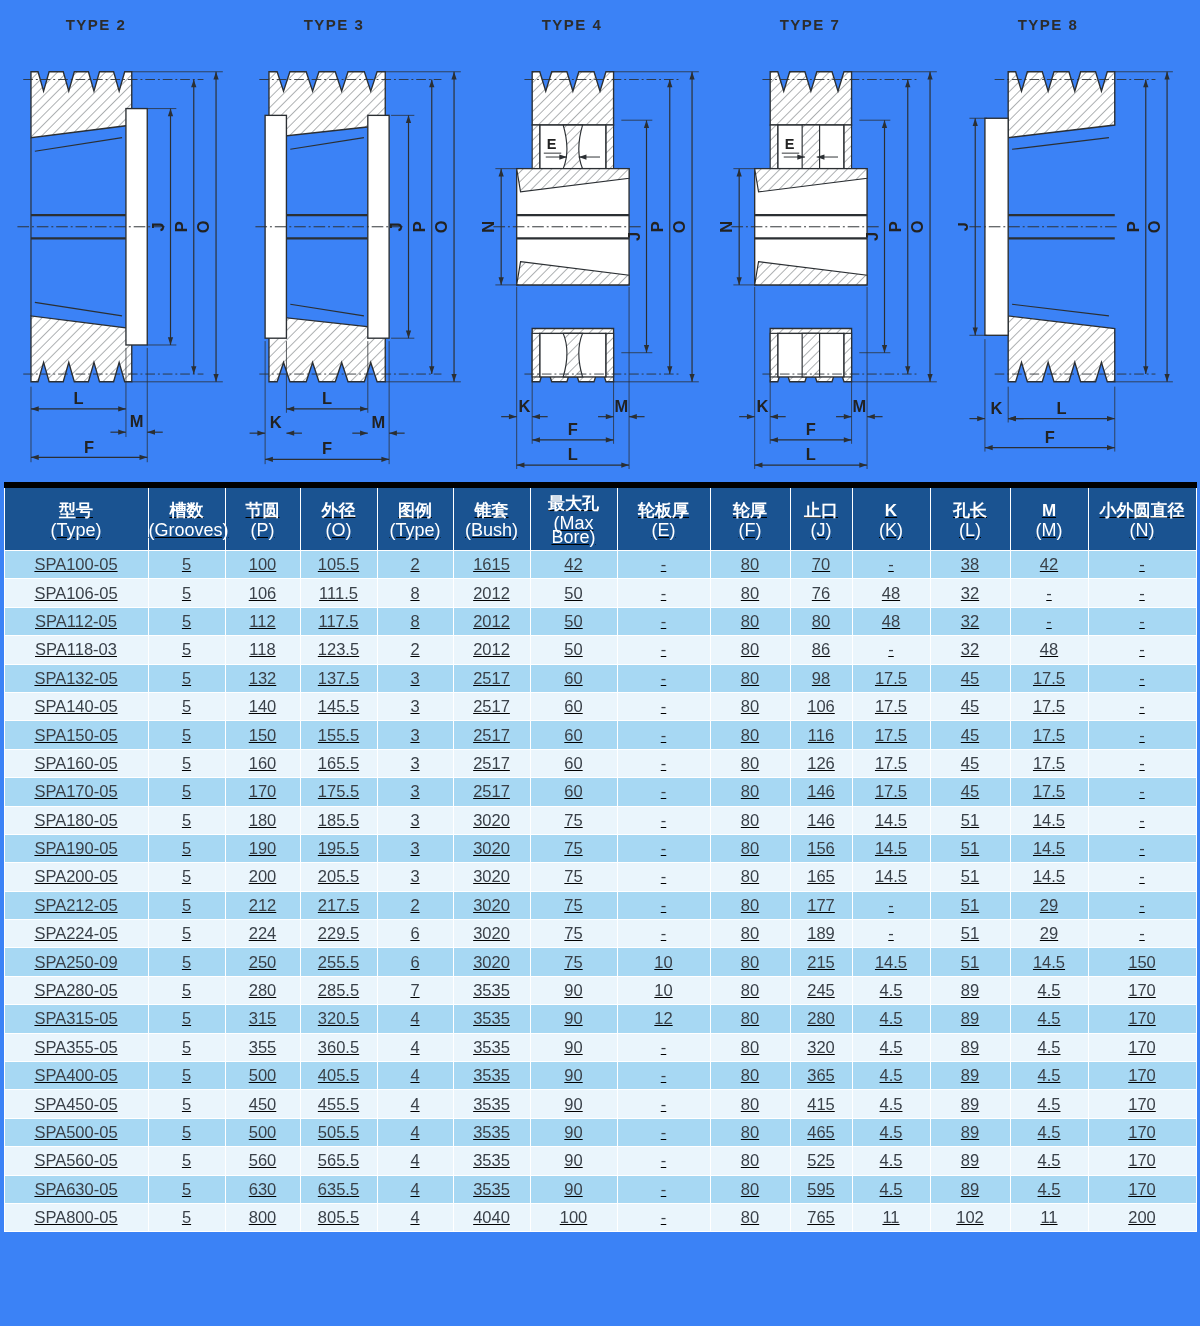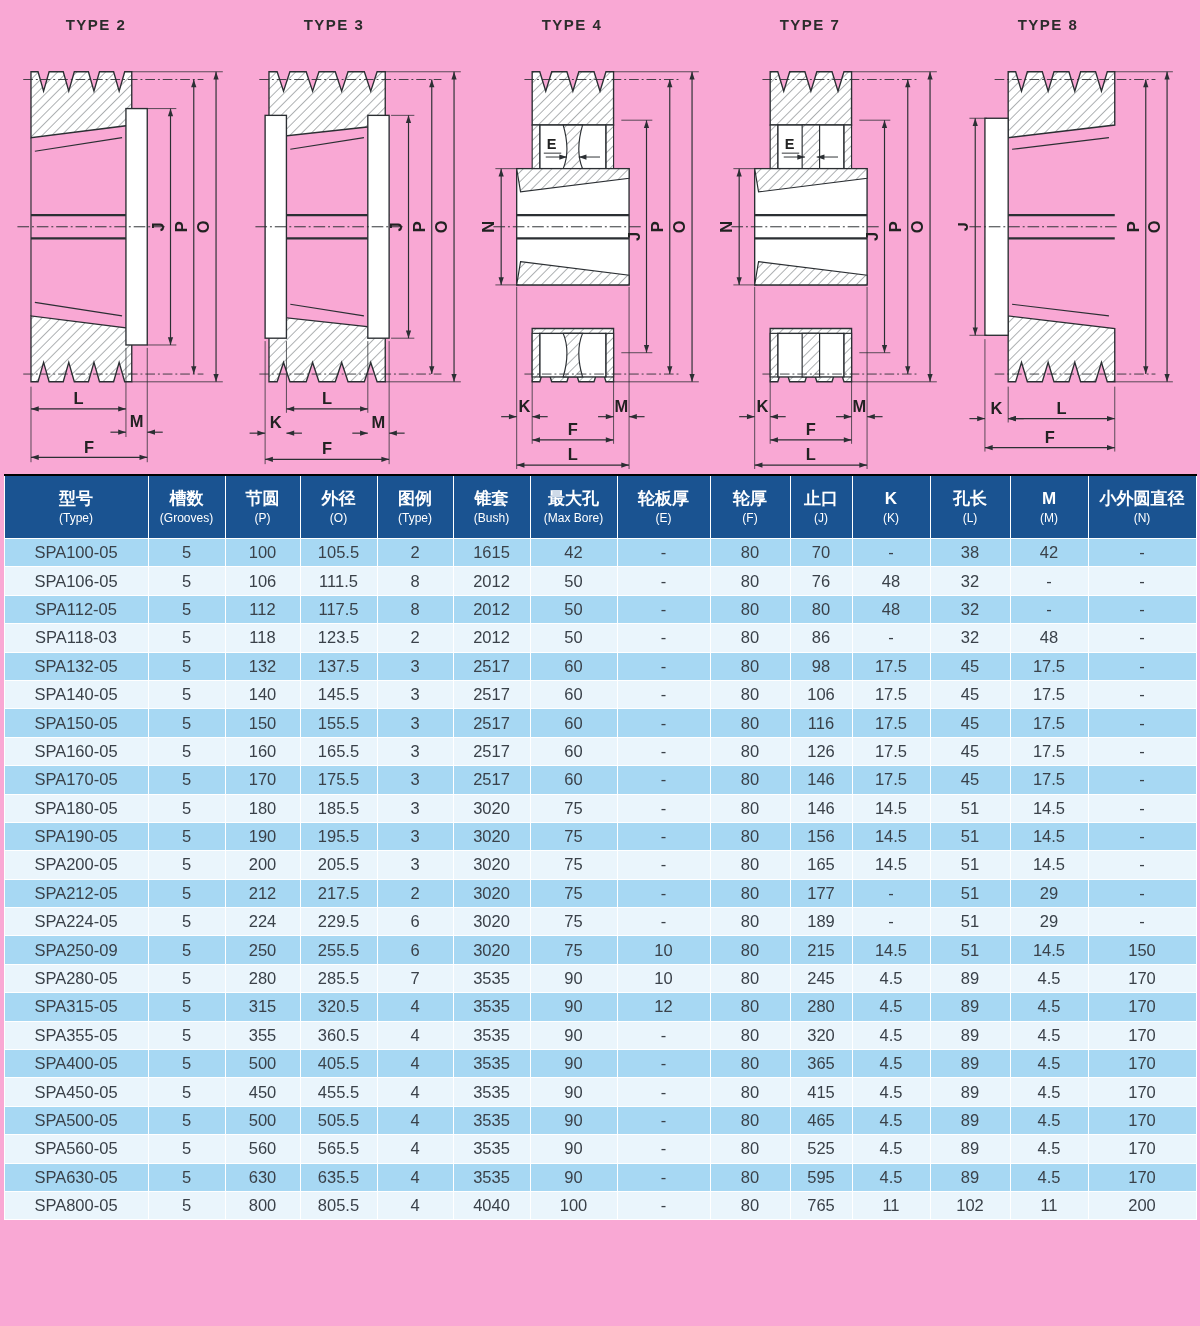--- a/index.html
+++ b/index.html
@@ -1,25 +1,25 @@
 <!DOCTYPE html>
 <html><head>
 <meta charset="utf-8">
 <style>
   html,body{margin:0;padding:0;background:#ffffff;}
   body{width:1200px;font-family:"Liberation Sans",sans-serif;}
-  .page{width:1200px;height:1326px;overflow:hidden;background:#f9a8d4;}
+  .page{width:1200px;height:1326px;overflow:hidden;background:#3b82f6;}
   .diagrams{display:flex;justify-content:space-between;box-sizing:border-box;height:470px;padding:4px 6px 0 6px;overflow:hidden;}
   figure.diagram{margin:0;width:236px;flex:0 0 236px;}
   figcaption{font-size:15px;font-weight:bold;color:#2c2c2c;letter-spacing:1.5px;width:180px;text-align:center;margin:12px 0 0 0;}
   .dwg{display:block;width:236px;height:436px;}
-  table.spec{border-collapse:collapse;width:1192px;margin:4px auto;table-layout:fixed;border-top:2px solid #000000;}
+  table.spec{border-collapse:collapse;width:1192px;margin:12px auto;table-layout:fixed;border-top:6px solid #000000;text-decoration:underline;}
   thead th{background:#1A5391;color:#fff;font-weight:bold;padding:0;height:62px;border:1.5px solid #ffffff;vertical-align:middle;}
   .h-cn{font-size:17px;line-height:20px;}
-  .h-en{font-size:12px;font-weight:normal;line-height:14px;margin-top:2px;}
+  .h-en{font-size:18px;font-weight:normal;line-height:14px;margin-top:2px;}
   tbody td{height:27.4px;text-align:center;font-size:16.5px;color:#3a4149;border:1.5px solid #ffffff;padding:0;white-space:nowrap;overflow:hidden;}
   tbody tr:nth-child(odd) td{background:#A7D8F3;}
   tbody tr:nth-child(even) td{background:#EAF5FC;}
 </style>
 </head>
 <body>
 
 <div class="page">
 
   <div class="diagrams">

